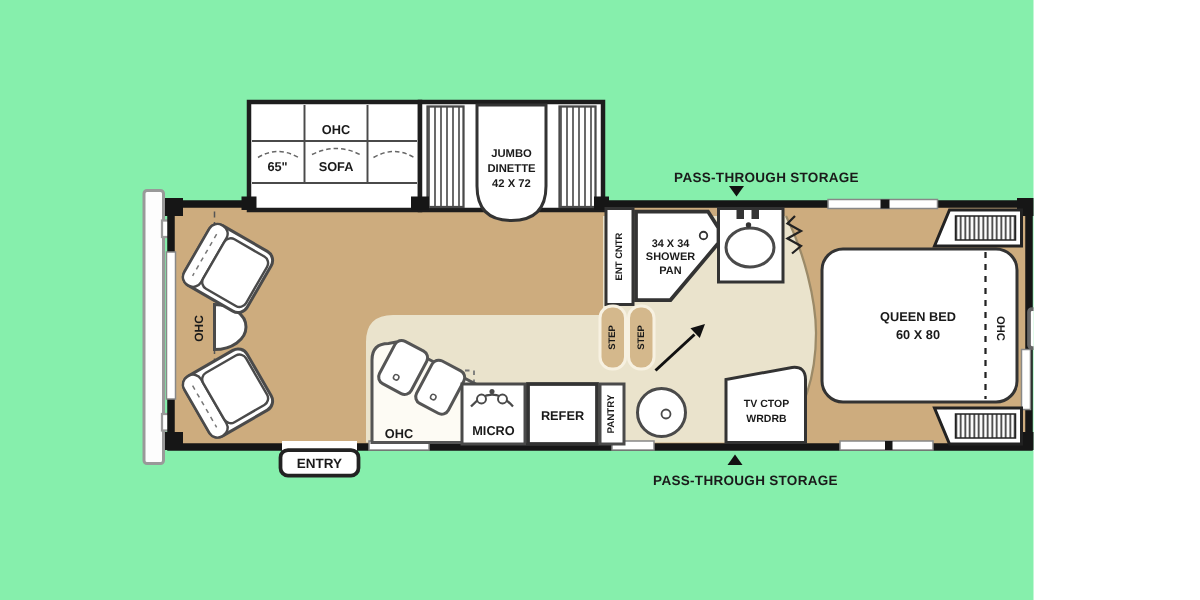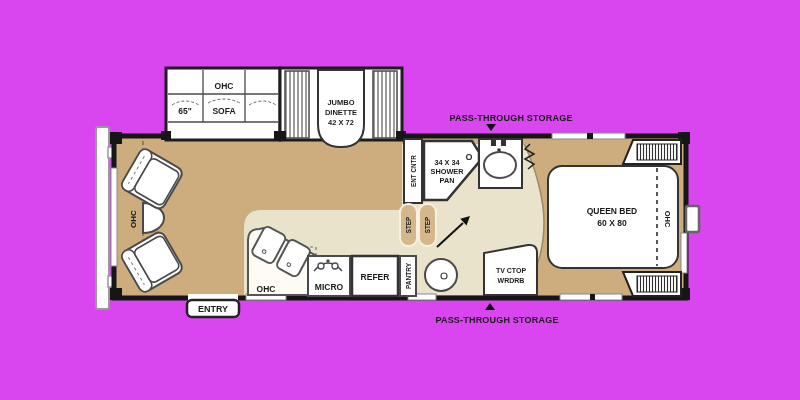--- a/index.html
+++ b/index.html
@@ -1,16 +1,16 @@
 <!DOCTYPE html>
 <html><head>
 <meta charset="utf-8">
 <style>
   html,body{margin:0;padding:0;background:#ffffff;}
-  .stage{position:relative;width:800px;height:400px;background:#d946ef;overflow:hidden;}
+  .stage{position:relative;width:689px;height:400px;background:#86efac;overflow:hidden;}
   svg{position:absolute;left:0;top:0;}
   .lbl{font-family:"Liberation Sans","DejaVu Sans",sans-serif;font-weight:bold;fill:#1a1a1a;}
 </style>
 </head>
 <body>
 
 <div class="stage">
 <svg width="800" height="400" viewBox="0 0 800 400">
   <defs>
     <pattern id="hatchBench" patternUnits="userSpaceOnUse" width="4" height="8">

